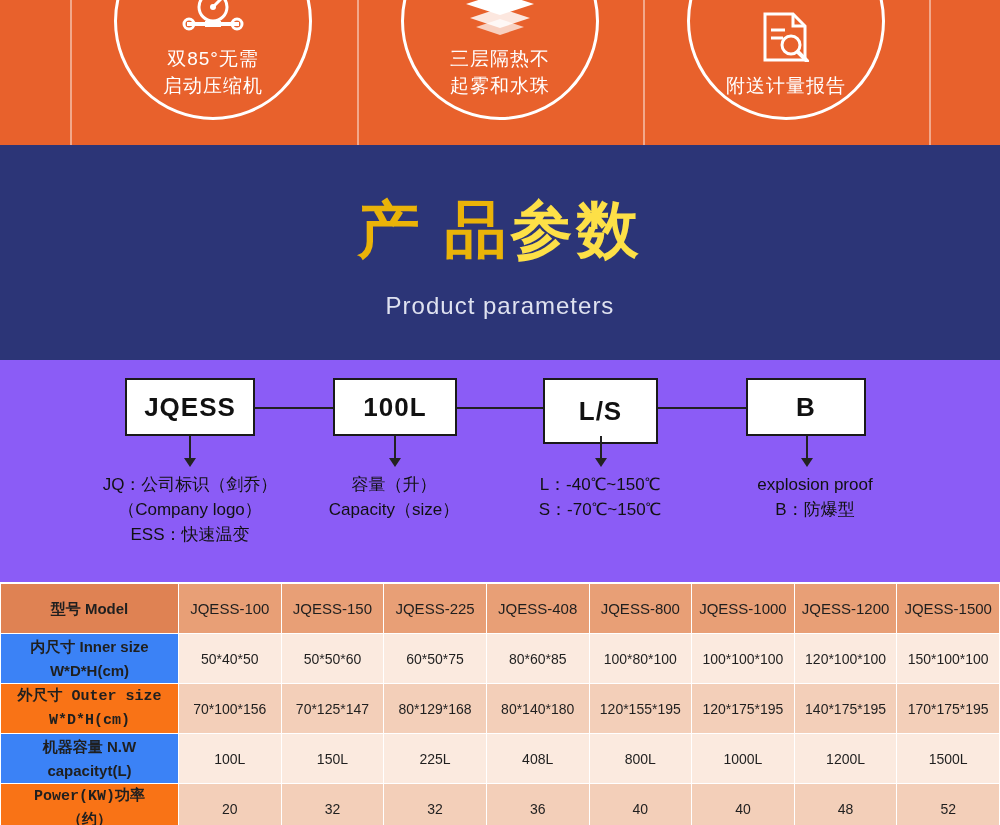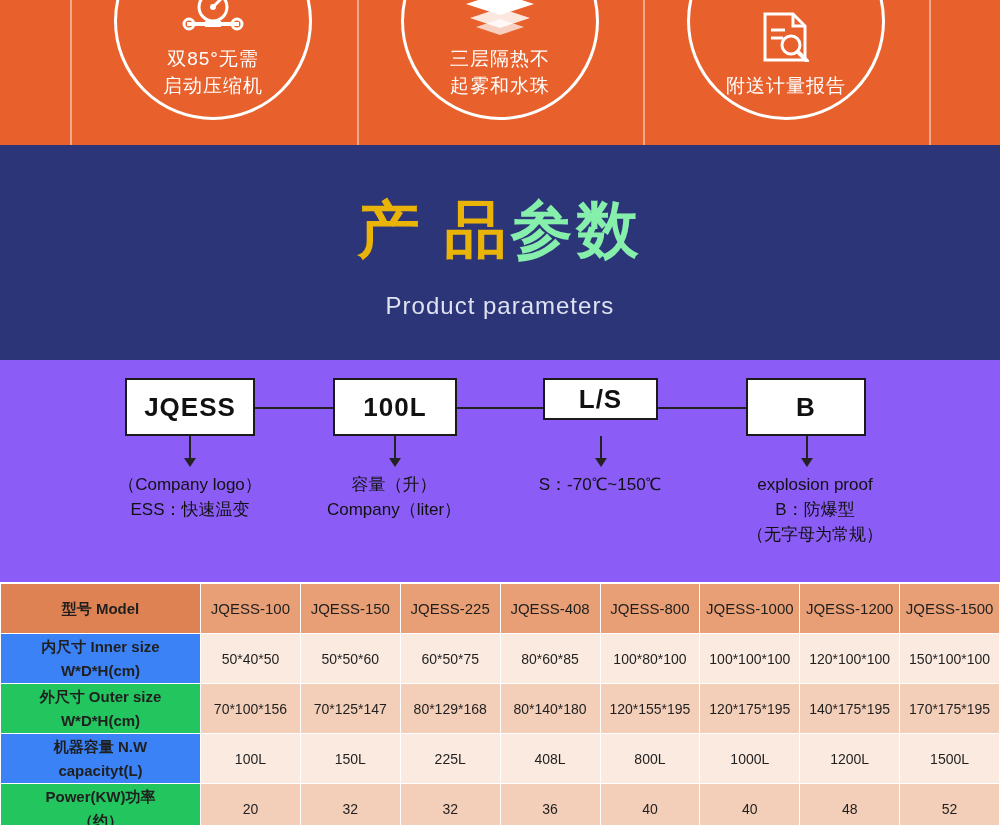--- a/index.html
+++ b/index.html
@@ -73,21 +73,21 @@
     box-sizing: border-box;
   }
   .title-cn {
     font-size: 62px;
     line-height: 72px;
     font-weight: bold;
     letter-spacing: 4px;
     margin-top: 8px;
   }
   .title-cn .w1 { color: #eab308; }
-  .title-cn .w2 { color: #86efac; }
+  .title-cn .w2 { color: #fde047; }
   .title-en {
     color: #dfe2f0;
     font-size: 24px;
     letter-spacing: 1px;
     margin-top: 26px;
   }
 
   
   .diagram {
     position: relative;
@@ -144,31 +144,31 @@
     text-align: center;
     vertical-align: middle;
     color: #1f1f1f;
     font-size: 14px;
     line-height: 20px;
     padding: 0;
     height: 50px;
     box-sizing: border-box;
   }
   .spec-table td.rowhead {
-    width: 200px;
+    width: 178px;
     font-weight: bold;
     font-size: 15px;
   }
   .spec-table td.colhead {
     font-weight: normal;
     font-size: 15px;
   }
   .row-a td { background: #f3cfb9; }
   .row-b td { background: #fbeadf; }
-  .row-a td.rowhead { background: #22c55e; }
+  .row-a td.rowhead { background: #f97316; font-family: Liberation Mono, monospace; }
   .row-b td.rowhead { background: #3b82f6; }
   .row-head td { background: #e89f76; }
   .row-head td.rowhead { background: #df8253; }
   .cellwrap { padding: 2px 3px; }
 </style>
 </head>
 <body>
 
 <div class="page">
 
@@ -238,51 +238,52 @@
   <div class="diagram">
 
     <div style="position:absolute;left:190px;top:47px;width:620px;height:2px;background:#222;"></div>
 
     <div class="code-box" style="left:125px;top:18px;width:130px;height:58px;">
       <span>JQESS</span>
     </div>
     <div class="code-box" style="left:333px;top:18px;width:124px;height:58px;">
       <span>100L</span>
     </div>
-    <div class="code-box" style="left:543px;top:18px;width:115px;height:42px;">
+    <div class="code-box" style="left:543px;top:18px;width:115px;height:66px;">
       <span>L/S</span>
     </div>
     <div class="code-box" style="left:746px;top:18px;width:120px;height:58px;">
       <span>B</span>
     </div>
 
     <div class="arrow-line" style="left:189px;top:76px;height:24px;"></div>
     <div class="arrow-head" style="left:184px;top:98px;"></div>
     <div class="arrow-line" style="left:394px;top:76px;height:24px;"></div>
     <div class="arrow-head" style="left:389px;top:98px;"></div>
     <div class="arrow-line" style="left:600px;top:76px;height:24px;"></div>
     <div class="arrow-head" style="left:595px;top:98px;"></div>
     <div class="arrow-line" style="left:806px;top:76px;height:24px;"></div>
     <div class="arrow-head" style="left:801px;top:98px;"></div>
 
     <div class="legend" style="left:55px;top:112px;width:270px;">
+      <div>JQ：公司标识（剑乔）</div>
       <div>（Company logo）</div>
       <div>ESS：快速温变</div>
     </div>
     <div class="legend" style="left:289px;top:112px;width:210px;">
       <div>容量（升）</div>
-      <div>Company（liter）</div>
+      <div>Capacity（size）</div>
     </div>
     <div class="legend" style="left:500px;top:112px;width:200px;">
+      <div>L：-40℃~150℃</div>
       <div>S：-70℃~150℃</div>
     </div>
     <div class="legend" style="left:700px;top:112px;width:230px;">
       <div>explosion proof</div>
       <div>B：防爆型</div>
-      <div>（无字母为常规）</div>
     </div>
   </div>
 
   <table class="spec-table">
     <tbody>
       <tr class="row-head">
         <td class="rowhead">
           <div class="cellwrap">型号 Model</div>
         </td>
         <td class="colhead">

